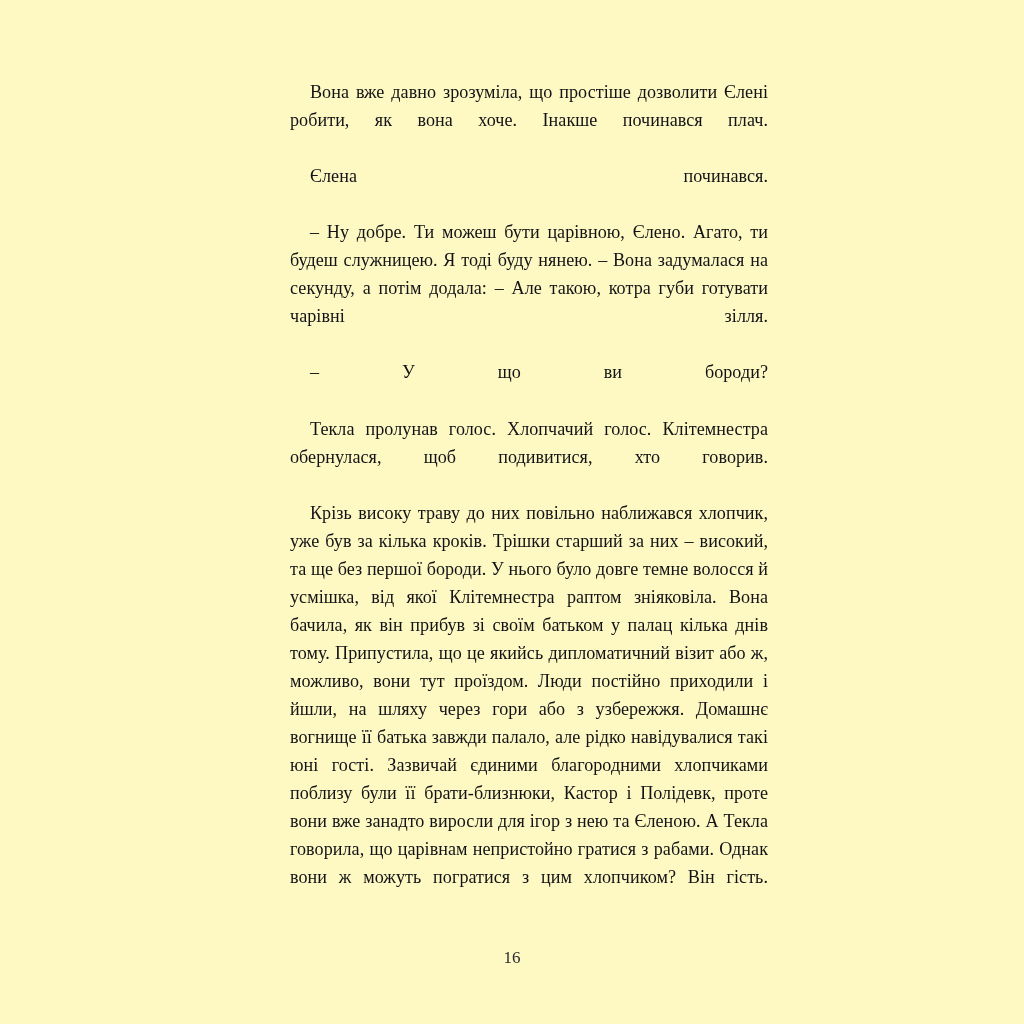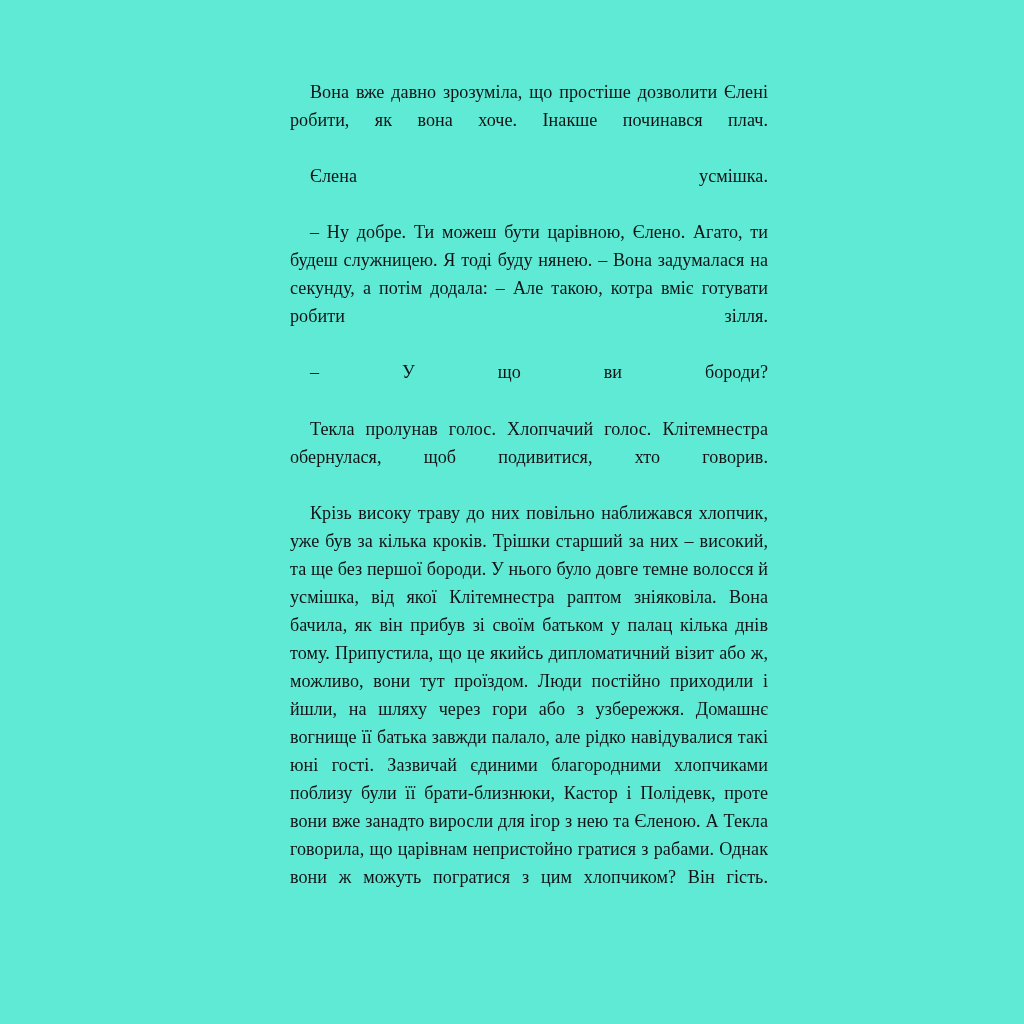--- a/index.html
+++ b/index.html
@@ -12,21 +12,21 @@
     height: 1024px;
     background: #ffffff;
     font-family: "Liberation Serif", "DejaVu Serif", serif;
     overflow: hidden;
   }
 
   .page {
     position: relative;
     width: 1024px;
     height: 1024px;
-    background: #5eead4;
+    background: #fef9c3;
     box-sizing: border-box;
   }
 
   .text-block {
     position: absolute;
     left: 290px;
     top: 78px;
     width: 478px;
   }
 
@@ -63,22 +63,23 @@
     font-family: "Liberation Serif", "DejaVu Serif", serif;
   }
 </style>
 </head>
 <body>
 
 <div class="page">
 
   <div class="text-block">
     <p class="para">Вона вже давно зрозуміла, що простіше дозволити Єлені робити, як вона хоче. Інакше починався плач.</p>
-    <p class="para">Єлена усмішка.</p>
-    <p class="para">– Ну добре. Ти можеш бути царівною, Єлено. Агато, ти будеш служницею. Я тоді буду нянею. – Вона задумалася на секунду, а потім додала: – Але такою, котра вміє готувати робити зілля.</p>
+    <p class="para">Єлена починався.</p>
+    <p class="para">– Ну добре. Ти можеш бути царівною, Єлено. Агато, ти будеш служницею. Я тоді буду нянею. – Вона задумалася на секунду, а потім додала: – Але такою, котра губи готувати чарівні зілля.</p>
     <p class="para">– У що ви бороди?</p>
     <p class="para">Текла пролунав голос. Хлопчачий голос. Клітемнестра обернулася, щоб подивитися, хто говорив.</p>
     <p class="para">Крізь високу траву до них повільно наближався хлопчик, уже був за кілька кроків. Трішки старший за них – високий, та ще без першої бороди. У нього було довге темне волосся й усмішка, від якої Клітемнестра раптом зніяковіла. Вона бачила, як він прибув зі своїм батьком у палац кілька днів тому. Припустила, що це якийсь дипломатичний візит або ж, можливо, вони тут проїздом. Люди постійно приходили і йшли, на шляху через гори або з узбережжя. Домашнє вогнище її батька завжди палало, але рідко навідувалися такі юні гості. Зазвичай єдиними благородними хлопчиками поблизу були її брати-близнюки, Кастор і Полідевк, проте вони вже занадто виросли для ігор з нею та Єленою. А Текла говорила, що царівнам непристойно гратися з рабами. Однак вони ж можуть погратися з цим хлопчиком? Він гість.</p>
 
   </div>
 
+  <div class="page-number">16</div>
 
 </div>
 
 </body></html>

